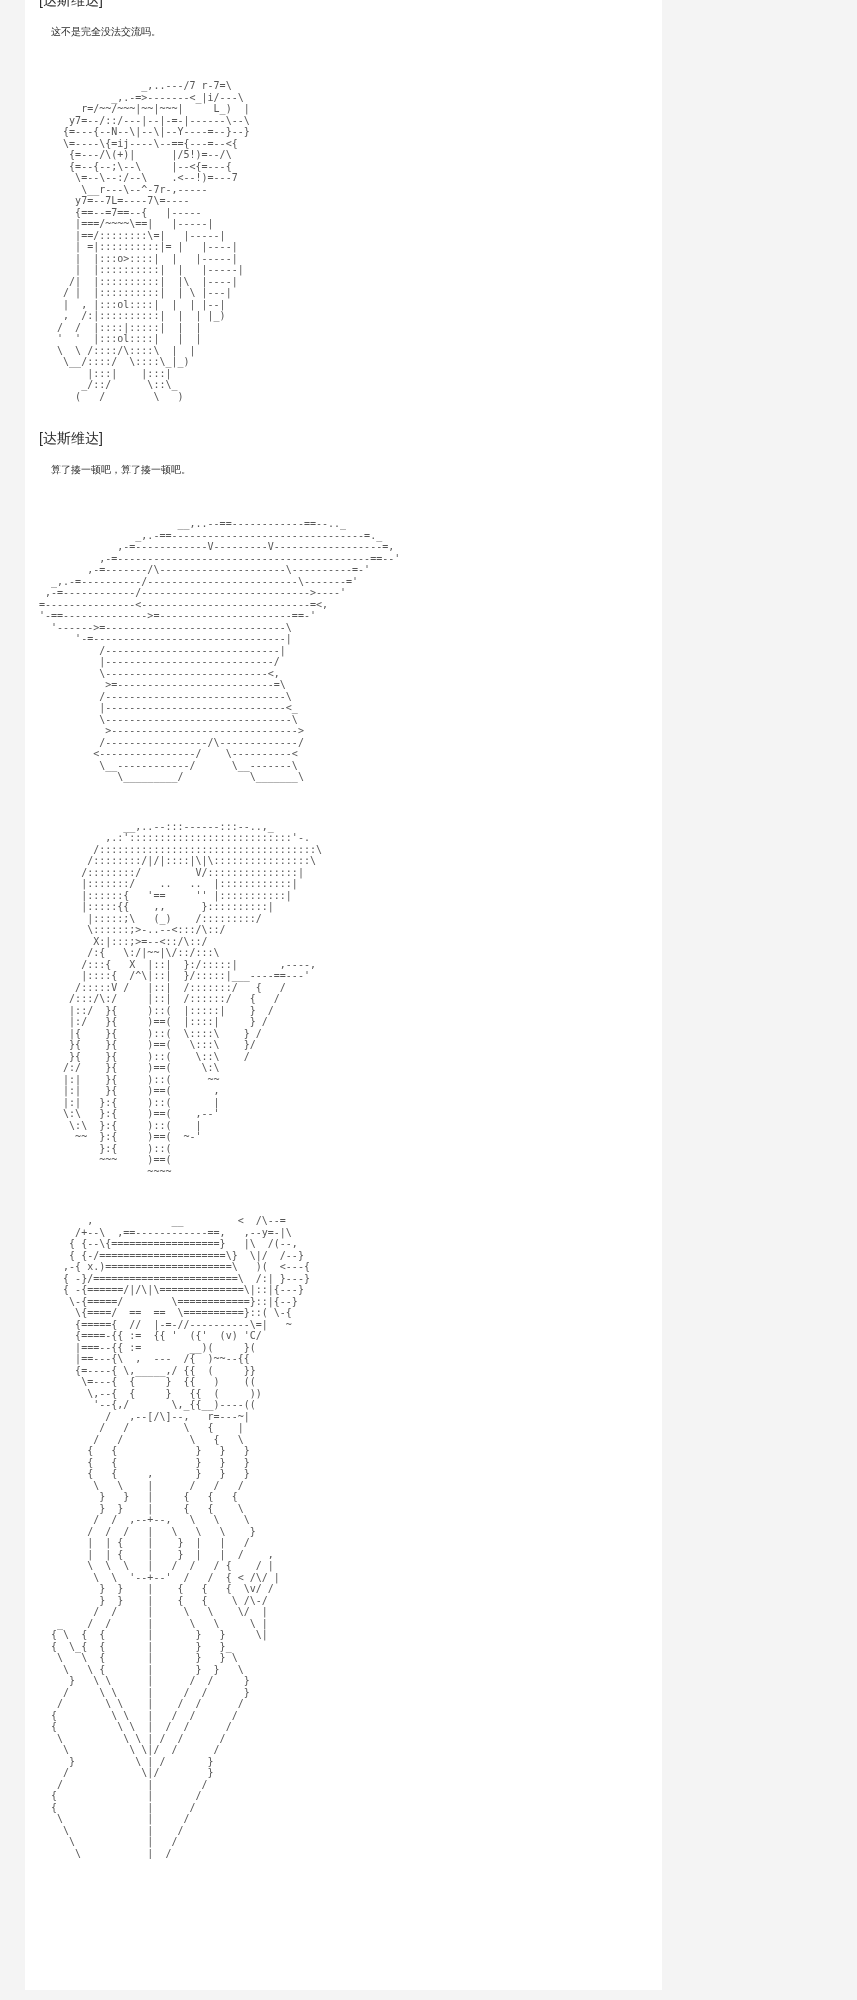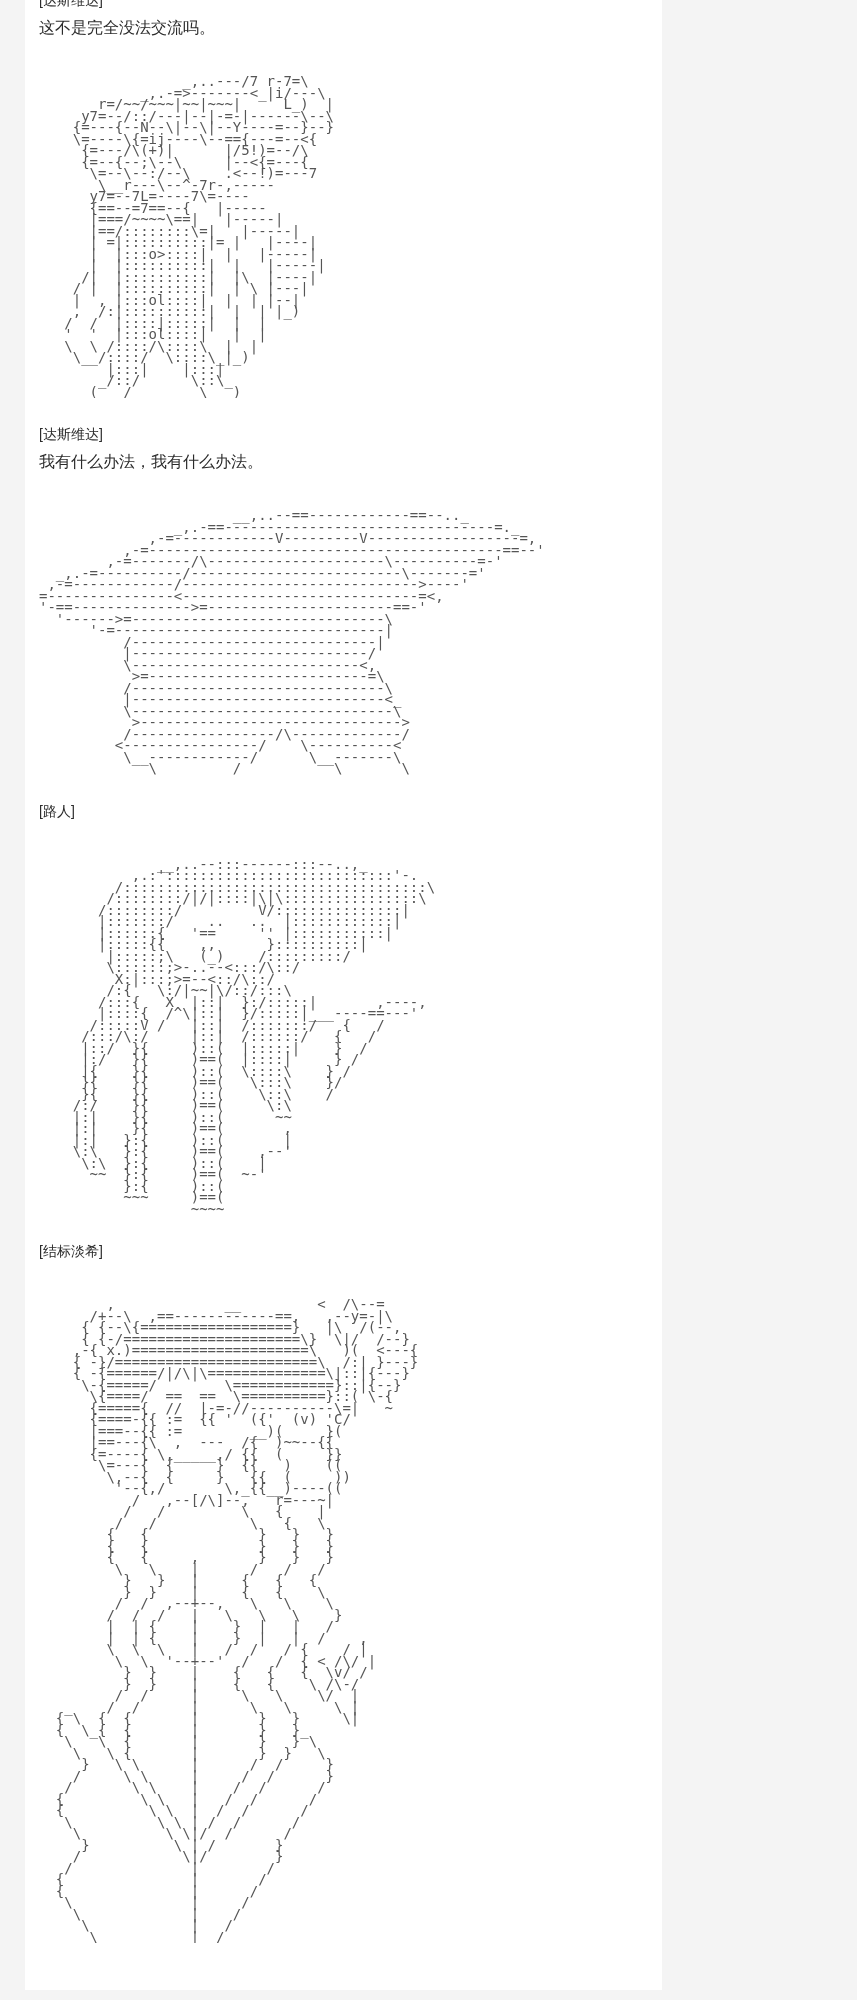--- a/index.html
+++ b/index.html
@@ -26,28 +26,28 @@
     margin-top:-10px; 
   }
   .dlg{margin:0;}
   .speaker{
     font-size:14px;
     line-height:20px;
     margin:0 0 8px 0;
     color:var(--text-color);
   }
   .dialogue{
-    font-size:16px;
+    font-size:10px;
     line-height:20px;
-    margin:0;
+    margin:12px;
     color:var(--text-color);
   }
   .aa{
     font-family:"DejaVu Sans Mono","Liberation Mono",monospace;
-    font-size:14px;
+    font-size:10px;
     line-height:11.5px;
     letter-spacing:0;
     color:var(--aa-color);
     white-space:pre;
     margin:38px 0 26px 0;
     overflow:hidden;
   }
 </style>
 </head>
 <body style="background: rgb(244, 244, 244);">
@@ -83,21 +83,21 @@
    /  /  |::::|:::::|  |  |
    '  '  |:::ol::::|   |  |
    \  \ /::::/\::::\  |  |
     \__/::::/  \::::\_|_)
         |:::|    |:::|
        _/::/      \::\_
       (___/        \___)</pre>
 
   <div class="dlg">
     <p class="speaker">[达斯维达]</p>
-    <p class="dialogue">我有什么办法，我有什么办法。</p>
+    <p class="dialogue">算了揍一顿吧，算了揍一顿吧。</p>
   </div>
 
   <pre class="aa">                       __,..--==------------==--.._
                 _,.-==--------------------------------=._
              ,-=------------V---------V------------------=,
           ,-=------------------------------------------==--'
         ,-=-------/\---------------------\----------=-'
   _,.-=----------/-------------------------\-------='
  ,-=------------/----------------------------&gt;----'
 =---------------&lt;----------------------------=&lt;,
@@ -111,21 +111,20 @@
           /------------------------------\
           |------------------------------&lt;_
           \-------------------------------\
            &gt;-------------------------------&gt;
           /-----------------/\-------------/
          &lt;----------------/    \----------&lt;
           \__------------/      \__-------\
              \_________/           \_______\</pre>
 
   <div class="dlg">
-    <p class="speaker">[路人]</p>
   </div>
 
   <pre class="aa">              __,..--:::------:::--..,_
            ,.:':::::::::::::::::::::::::::'-.
          /::::::::::::::::::::::::::::::::::::\
         /::::::::/|/|::::|\|\::::::::::::::::\
        /::::::::/         V/:::::::::::::::|
        |:::::::/    ..   ..  |::::::::::::|
        |::::::{   '==     '' |:::::::::::|
        |:::::{{    ,,      }::::::::::|
@@ -147,21 +146,20 @@
     |:|    }{     )==(       ,
     |:|   }:{     )::(       |
     \:\   }:{     )==(    ,--'
      \:\  }:{     )::(    |
       ~~  }:{     )==(  ~-'
           }:{     )::(
           ~~~     )==(
                   ~~~~</pre>
 
   <div class="dlg">
-    <p class="speaker">[结标淡希]</p>
   </div>
 
   <pre class="aa">        ,             __         &lt;  /\--=
       /+--\  ,==------------==,   ,--y=-|\
      { {--\{==================}   |\  /(--,
      { {-/=====================\}  \|/  /--}
     ,-{ x.)=====================\   )(  &lt;---{
     { -}/========================\  /:| }---}
     { -{======/|/\|\==============\|::|{---}
      \-{=====/        \============}::|{--}

